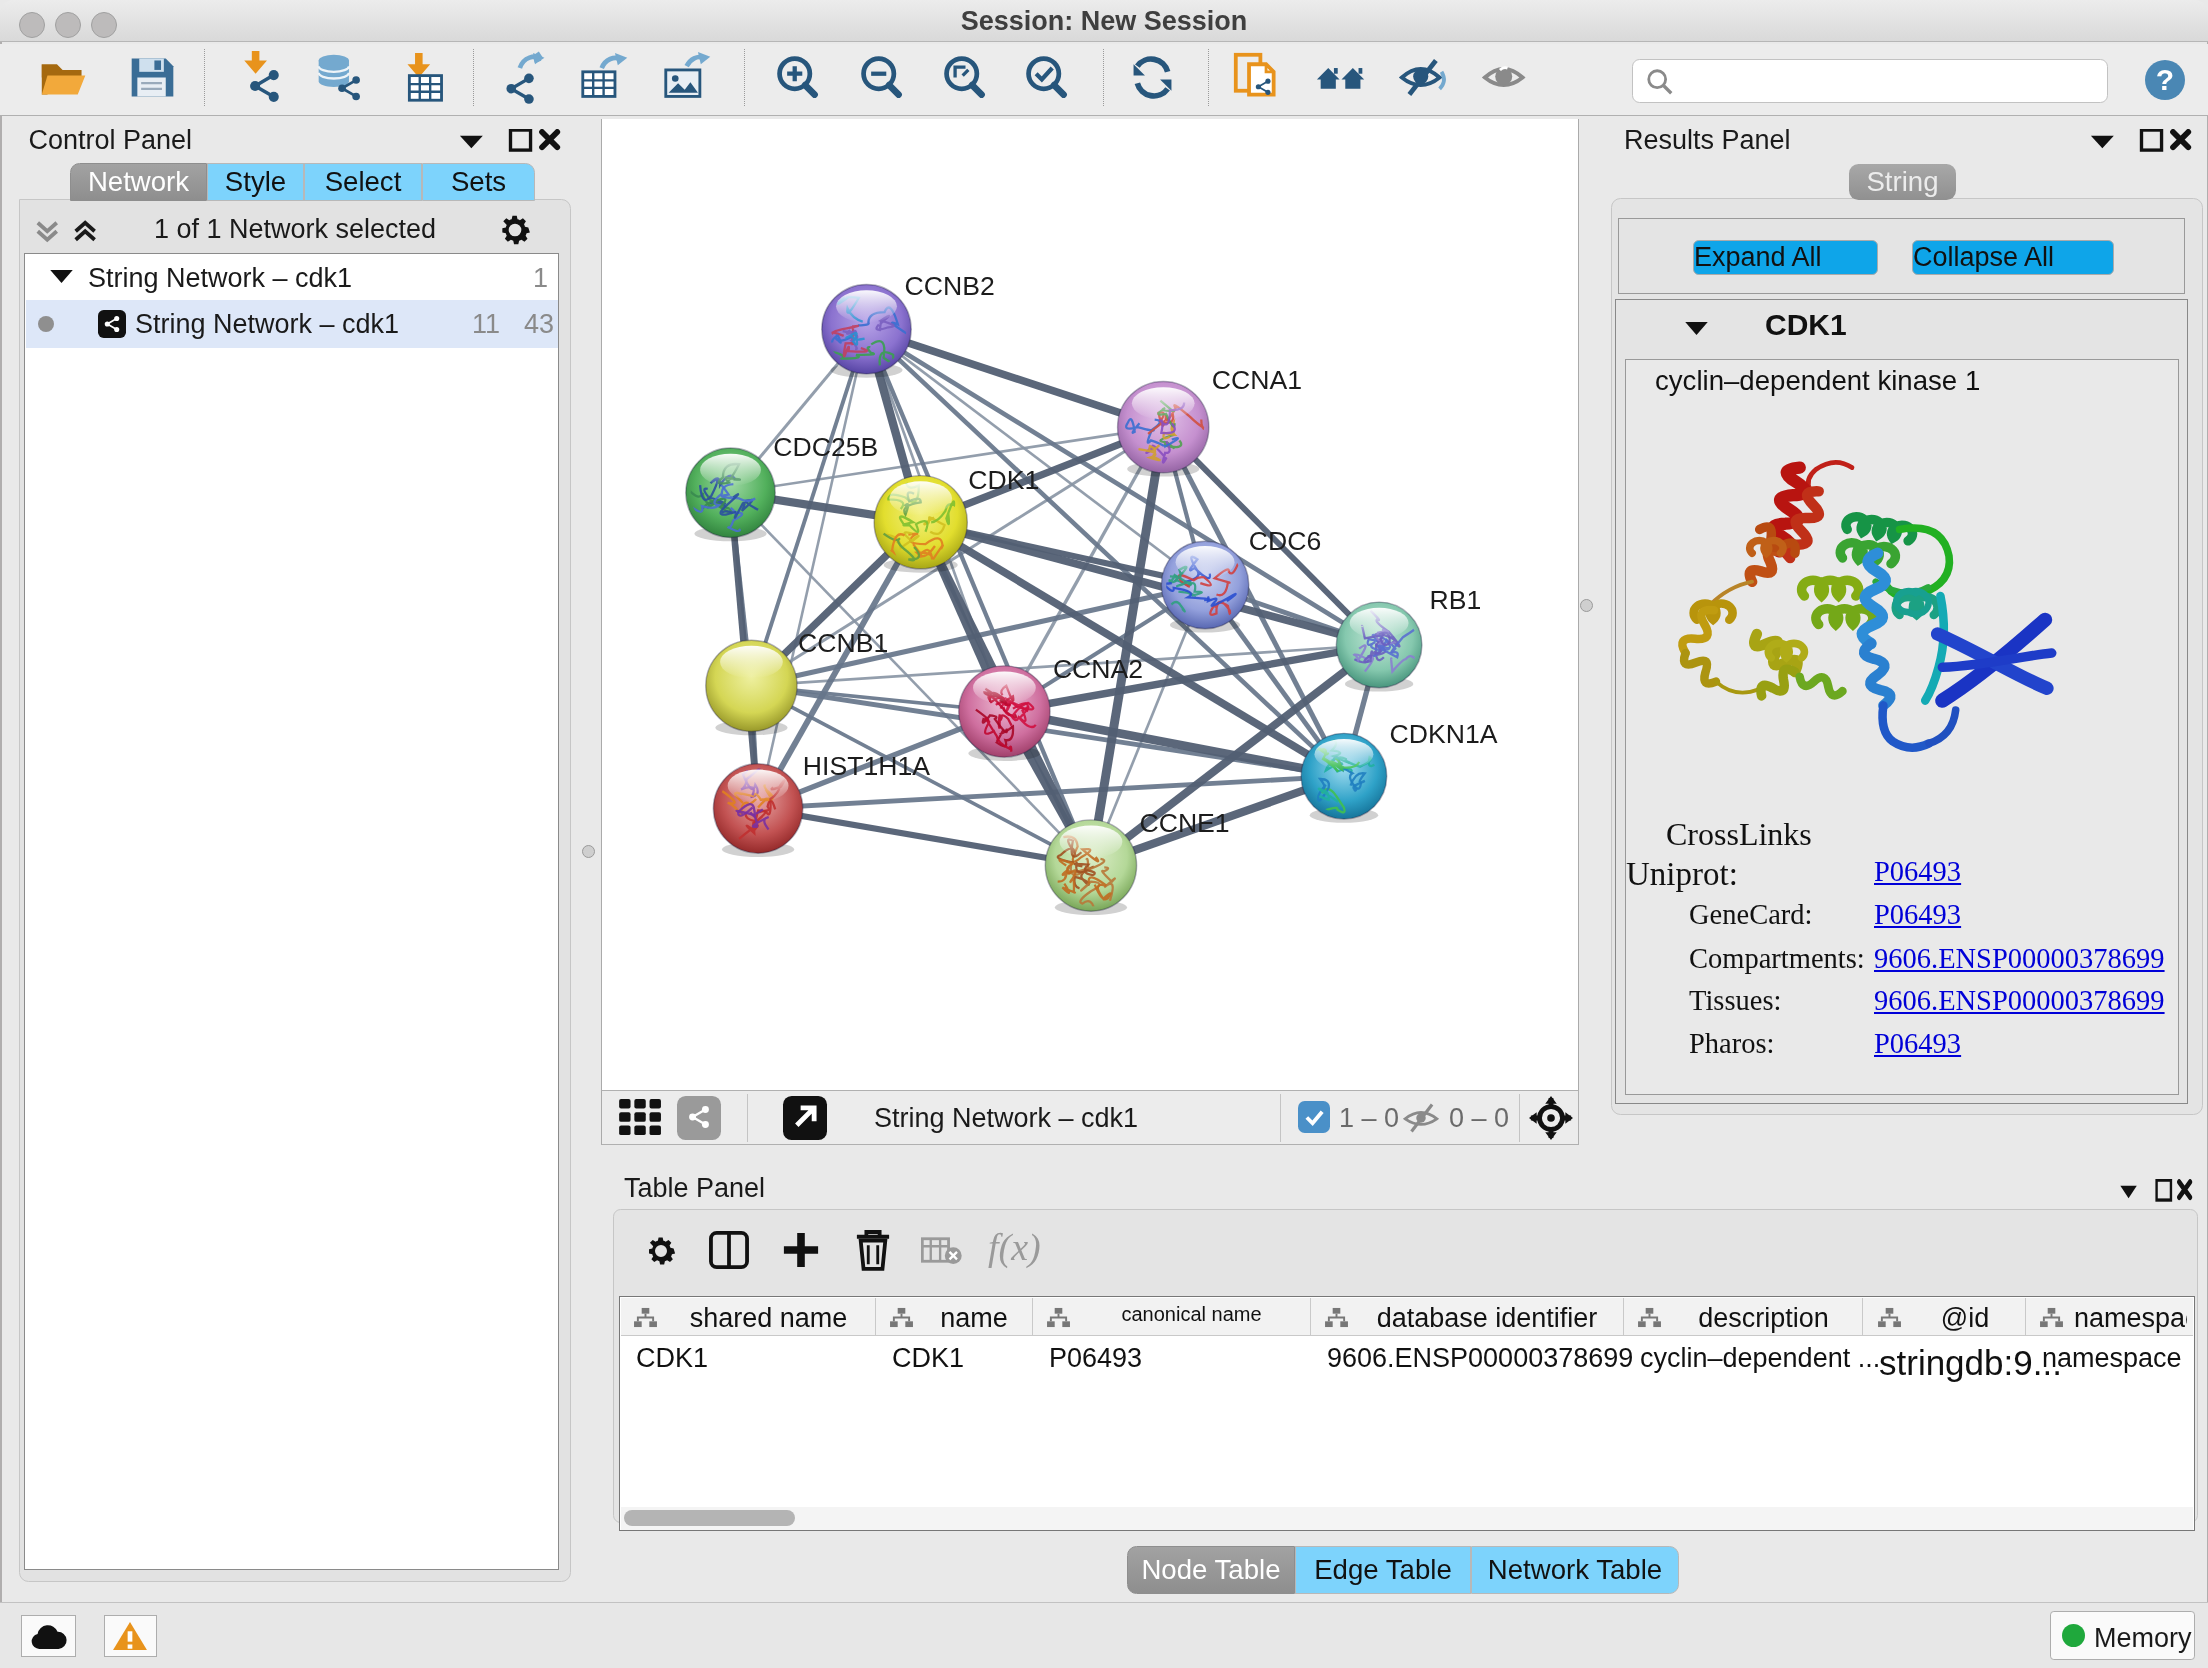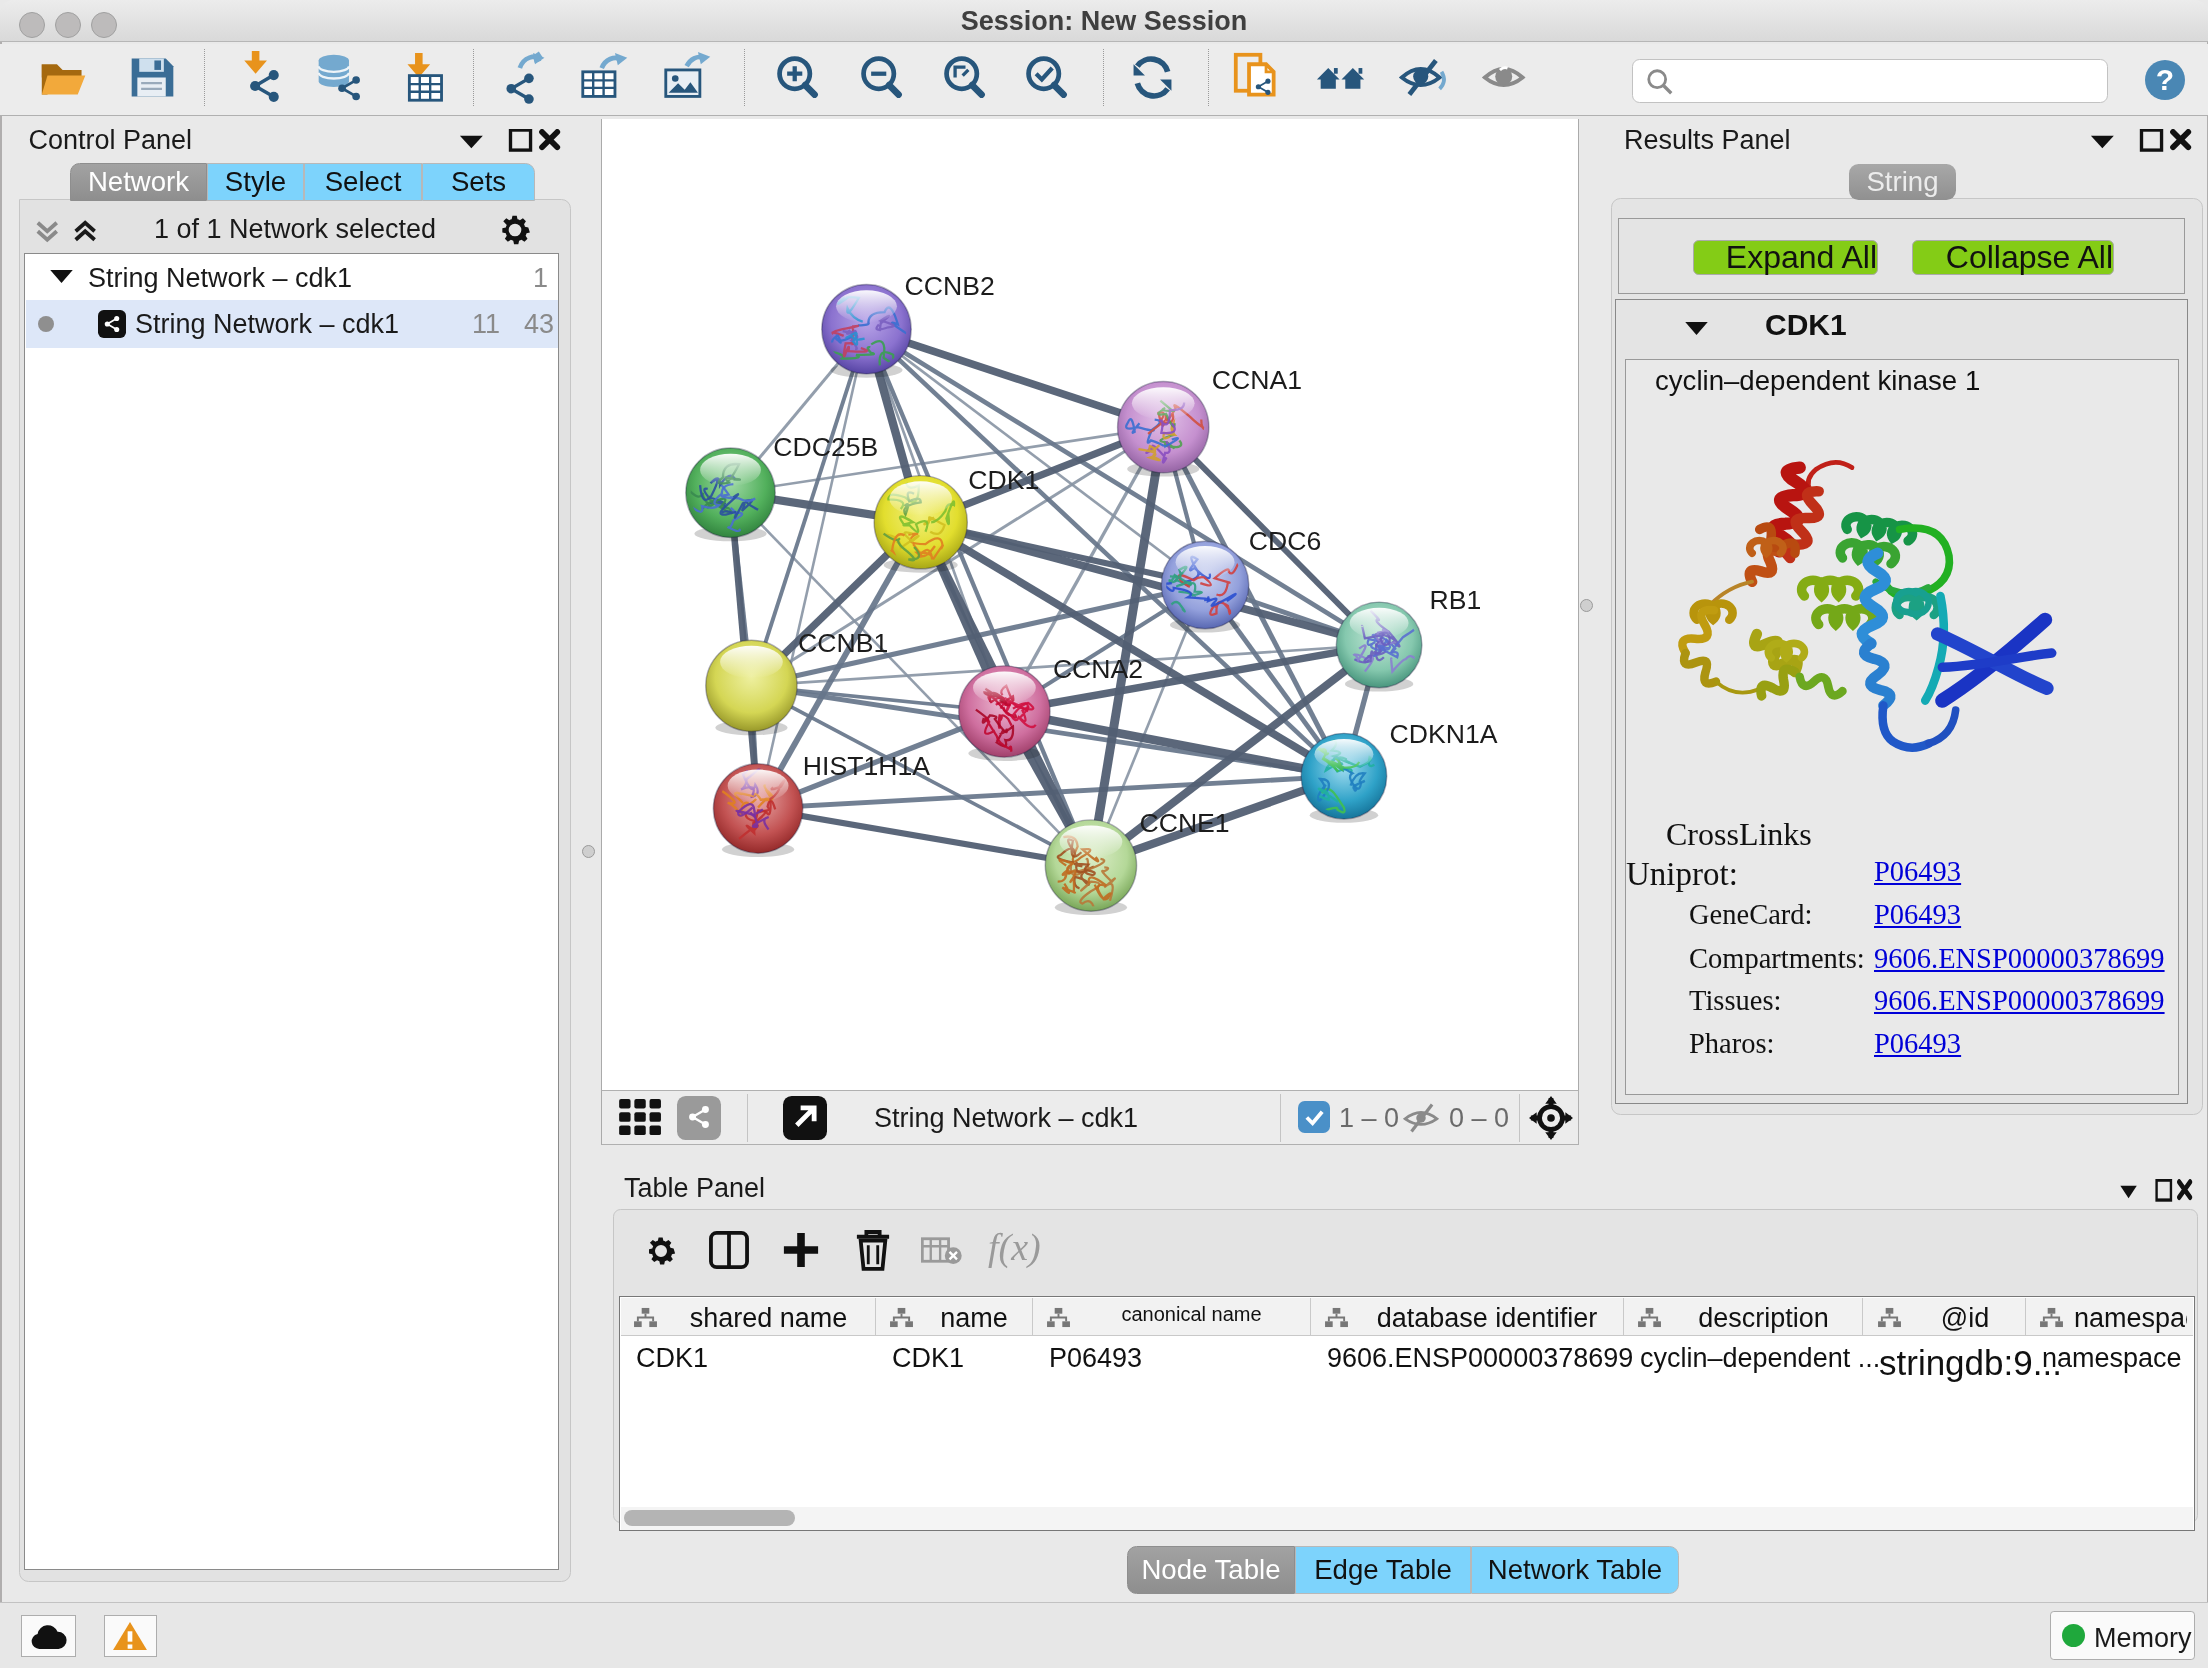--- a/index.html
+++ b/index.html
@@ -1,19 +1,19 @@
 <!DOCTYPE html>
 <html style="font-size:15px"><head><meta charset="utf-8"><style>
 *{margin:0;padding:0;box-sizing:border-box}
 body{width:2208px;height:1668px;font-family:"Liberation Sans",sans-serif;background:#e9e9e9;position:relative;overflow:hidden}
 .abs{position:absolute}
 .hdr{font-size:27px;color:#1a1a1a}
 .tab{position:absolute;height:38px;line-height:36px;text-align:center;font-size:27.6px;background:#7dd3fc;border:1px solid #b8b8b8;color:#111}
 .tabsel{background:linear-gradient(#a2a2a2,#8e8e8e);color:#fff;border-color:#8e8e8e}
-.btn{position:absolute;background:#84cc16;border:1px solid #bbb;border-radius:7.6px;text-align:right;font-size:32px;color:#111}
+.btn{position:absolute;background:#0ea5e9;border:1px solid #bbb;border-radius:7.6px;text-align:left;font-size:27px;color:#111}
 .ser{font-family:"Liberation Serif",serif}
 </style></head><body>
 
 <div class="abs" style="left:0;top:42px;width:1.9px;height:1626px;background:#b0aeae"></div>
 <div class="abs" style="left:2207px;top:42px;width:1.9px;height:1626px;background:#b0aeae"></div>
 
 <div class="abs" style="left:0;top:0;width:2208px;height:42px;background:linear-gradient(#ececec,#d9d9d9);border-bottom:1.9px solid #b6b6b6;border-radius:13.3px 13.3px 0 0"></div>
 <div class="abs" style="left:19px;top:12.4px;width:26px;height:26px;border-radius:50%;background:#bdbbbb;border:1px solid #a0a0a0"></div>
 <div class="abs" style="left:55px;top:12.4px;width:26px;height:26px;border-radius:50%;background:#bdbbbb;border:1px solid #a0a0a0"></div>
 <div class="abs" style="left:91px;top:12.4px;width:26px;height:26px;border-radius:50%;background:#bdbbbb;border:1px solid #a0a0a0"></div>

